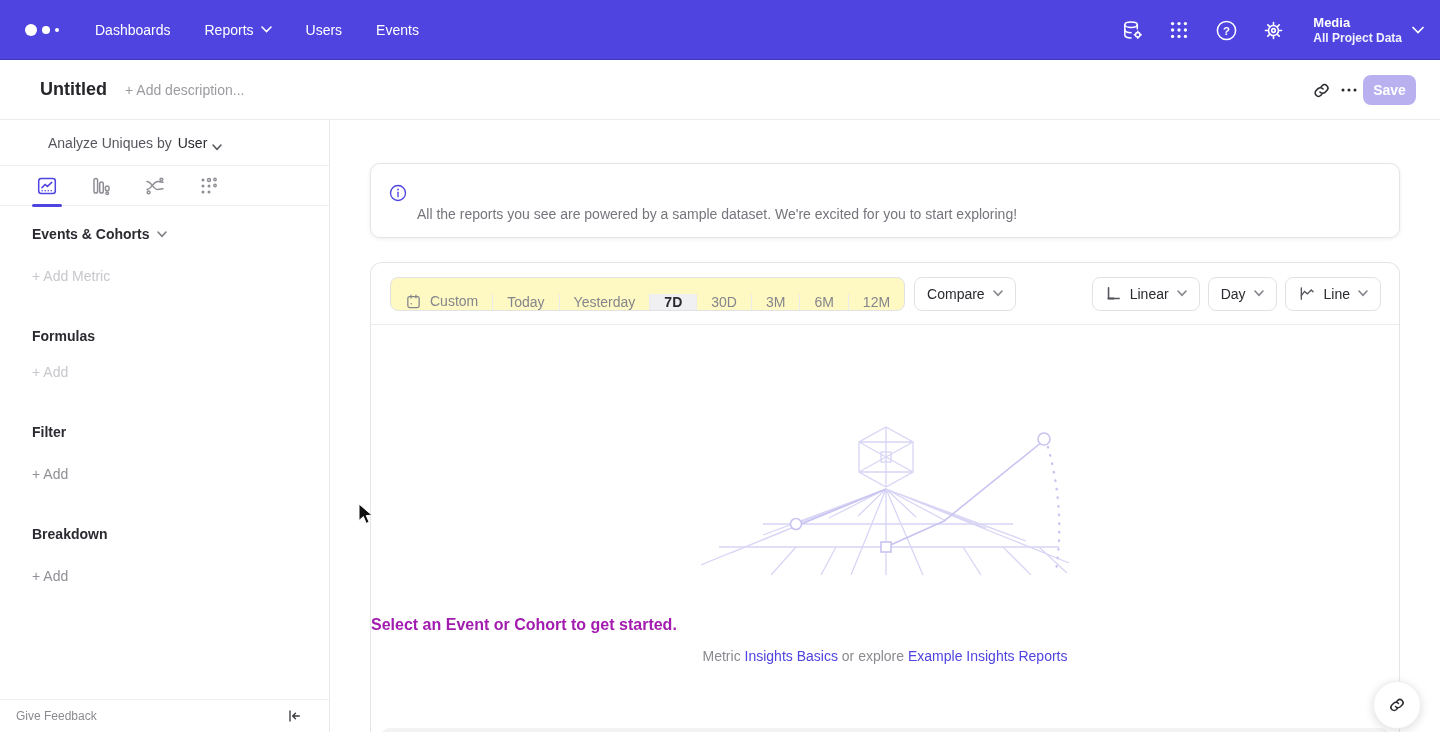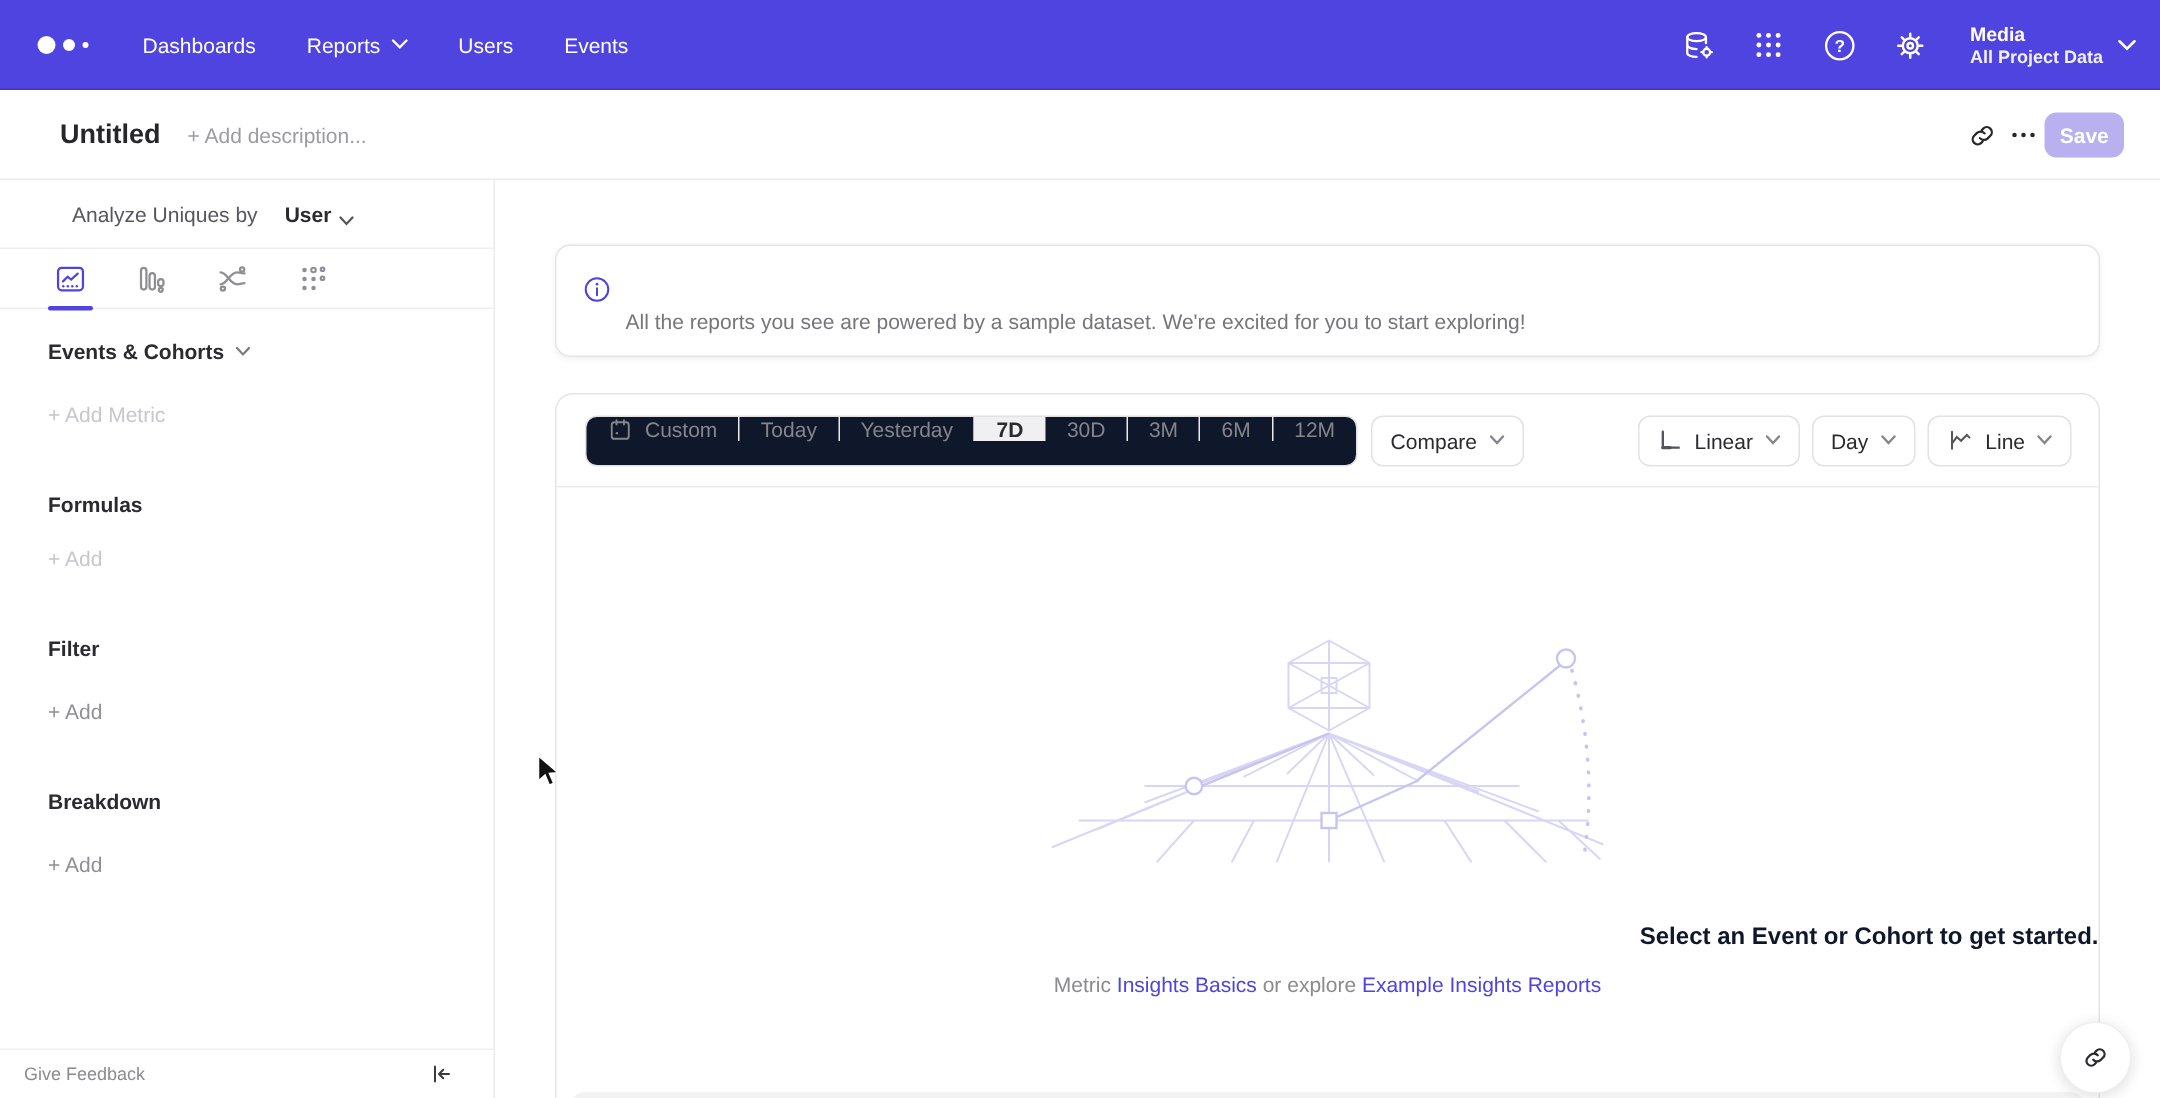--- a/index.html
+++ b/index.html
@@ -56,21 +56,21 @@
   .sidebar {
     position:absolute; left:0; top:120px; width:330px; height:612px;
     background:#fff; border-right:1px solid #E9E9EB;
   }
   .analyze-row {
     position:absolute; left:0; top:0; width:100%; height:46px;
     display:flex; align-items:center; padding-left:48px; gap:6px;
     border-bottom:1px solid #EFEFF1;
   }
   .analyze-label { font-size:14px; color:#56565D; }
-  .analyze-value { font-size:14px; color:#2A2A30; font-weight:700; margin-left:12px; display:flex; align-items:flex-end; gap:5px; cursor:pointer; }
+  .analyze-value { font-size:14px; color:#2A2A30; font-weight:400; margin-left:0; display:flex; align-items:flex-end; gap:5px; cursor:pointer; }
   .tabs-row {
     position:absolute; left:0; top:46px; width:100%; height:40px;
     display:flex; align-items:center; padding-left:32px; gap:24px;
     border-bottom:1px solid #EFEFF1;
   }
   .tab { width:30px; height:40px; display:flex; align-items:center; justify-content:center; cursor:pointer; position:relative; }
   .tab.selected::after {
     content:""; position:absolute; left:0; bottom:-1px; width:30px; height:3px;
     background:#4F44E0; border-radius:2px;
   }
@@ -106,42 +106,42 @@
 
   .chart-card {
     position:absolute; left:40px; top:142px; width:1030px; height:478px;
     background:#fff; border:1px solid #E5E5E8; border-radius:12px 12px 0 0; border-bottom:none;
   }
   .card-header {
     height:62px; border-bottom:1px solid #ECECEE;
     display:flex; align-items:center; padding:0 18px 0 19px;
   }
   .seg-control {
-    display:flex; align-items:flex-start; height:34px;
-    border:1px solid #E2E2E4; border-radius:8px; overflow:hidden; background:#0f172a;
+    display:flex; align-items:flex-end; height:34px;
+    border:1px solid #E2E2E4; border-radius:8px; overflow:hidden; background:#fef9c3;
   }
   .seg-item {
     display:flex; align-items:center; gap:8px; padding:0 14px;
     font-size:14px; color:#85858C; cursor:pointer; border-left:1px solid #ECECEE;
     white-space:nowrap;
   }
   .seg-item:first-child { border-left:none; }
   .seg-item.selected { background:#F0F0F2; color:#2A2A30; font-weight:600; }
   .dd-btn {
     height:34px; background:#fff; border:1px solid #E2E2E4; border-radius:8px;
     display:flex; align-items:center; gap:8px; padding:0 12px;
     font-size:14px; font-weight:500; color:#2A2A30; font-family:inherit; cursor:pointer;
     white-space:nowrap;
   }
   .compare-btn { margin-left:9px; }
   .right-controls { margin-left:auto; display:flex; gap:8px; }
 
   .card-body { position:relative; height:415px; }
   .illustration { position:absolute; left:330px; top:100px; }
-  .empty-title { position:absolute; left:0; top:291px; width:100%; text-align:right; font-size:16px; font-weight:700; color:#0f172a; }
+  .empty-title { position:absolute; left:0; top:291px; width:100%; text-align:left; font-size:16px; font-weight:700; color:#a21caf; }
   .empty-links { position:absolute; left:0; top:323px; width:100%; text-align:center; font-size:14px; color:#8A8A90; }
   .empty-links a { color:#4F44E0; font-weight:500; text-decoration:none; cursor:pointer; }
   .bottom-sheet {
     position:absolute; left:9px; right:9px; bottom:-2px; height:14px;
     background:#F3F3F4; border-radius:10px 10px 0 0;
   }
 
   .fab {
     position:absolute; left:1043px; top:561px; width:48px; height:48px;
     background:#fff; border:1px solid #EFEFF1; border-radius:50%;

